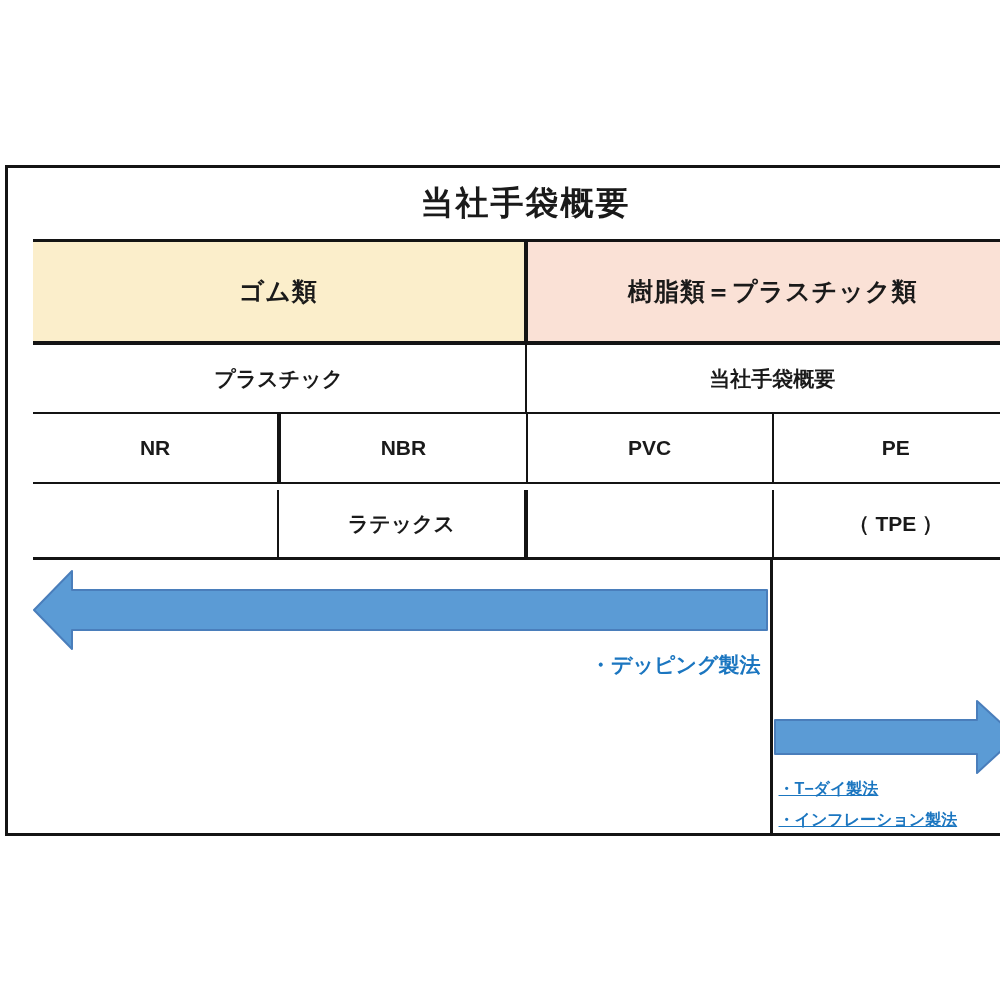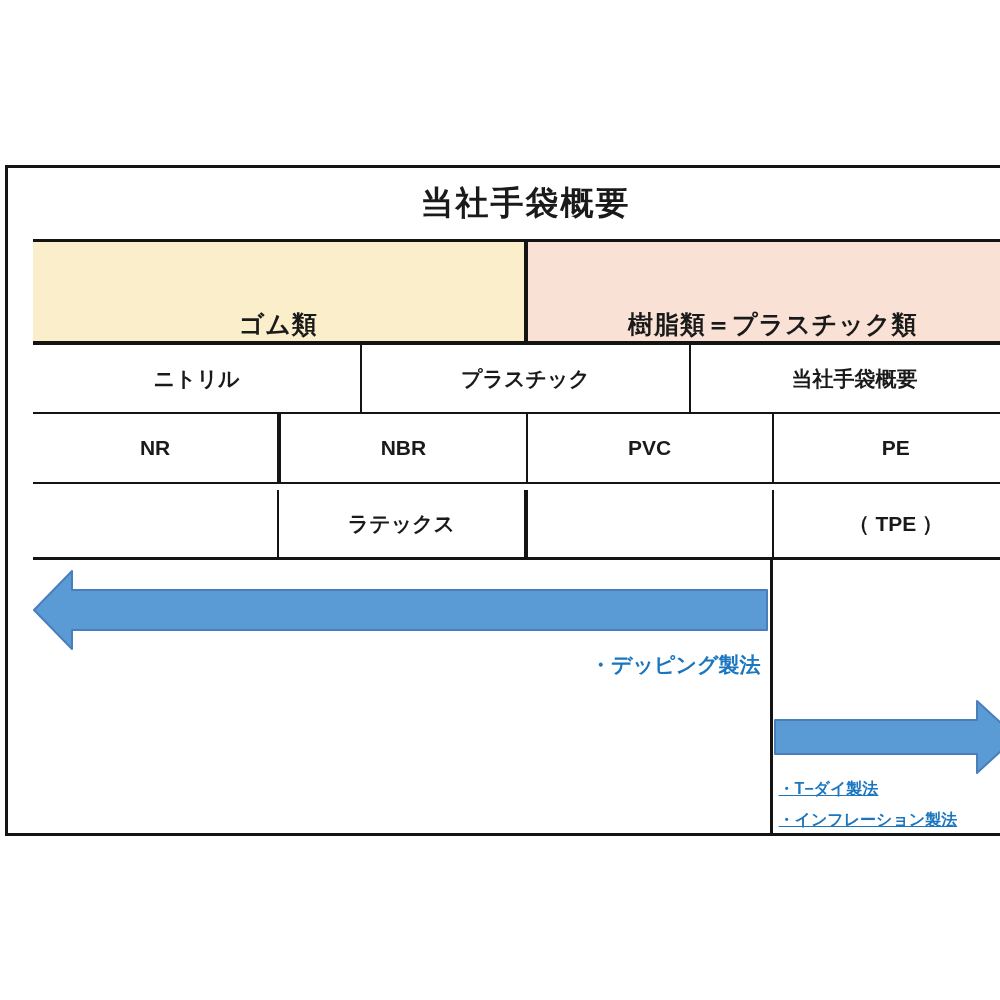--- a/index.html
+++ b/index.html
@@ -17,21 +17,21 @@
   }
 
   .title-row {
     height:71px; border-bottom:3px solid var(--border,#141414);
     display:flex; align-items:center; justify-content:center;
   }
   .title-row span { font-size:33px; font-weight:bold; letter-spacing:2px; }
 
   .header-row { height:99px; display:flex; border-bottom:4px solid var(--border,#141414); }
   .hcell {
-    flex:1 1 50%; display:flex; align-items:flex-end; justify-content:center;
+    flex:1 1 50%; display:flex; align-items:center; justify-content:center;
     font-size:25px; font-weight:bold; letter-spacing:1px;
   }
   .hcell.rubber  { background:var(--rubber-bg,#FBEECB); border-right:4px solid var(--border,#141414); }
   .hcell.plastic { background:var(--plastic-bg,#FAE1D6); }
 
   .row { display:flex; }
   .row.names  { height:67px; border-bottom:2px solid var(--border,#141414); }
   .row.codes  { height:68px; border-bottom:2px solid var(--border,#141414); }
   .row.extras { height:67px; border-bottom:3px solid var(--border,#141414);margin-top:6px; }
   .cell {
@@ -72,21 +72,20 @@
     <div class="header-row">
       <div class="hcell rubber">
         <span>ゴム類</span>
       </div>
       <div class="hcell plastic">
         <span>樹脂類＝プラスチック類</span>
       </div>
     </div>
 
     <div class="row names">
-      <div class="cell">ニトリル</div>
       <div class="cell">プラスチック</div>
       <div class="cell last">当社手袋概要</div>
     </div>
 
     <div class="row codes">
       <div class="cell mid">NR</div>
       <div class="cell">NBR</div>
       <div class="cell">PVC</div>
       <div class="cell last">PE</div>
     </div>

